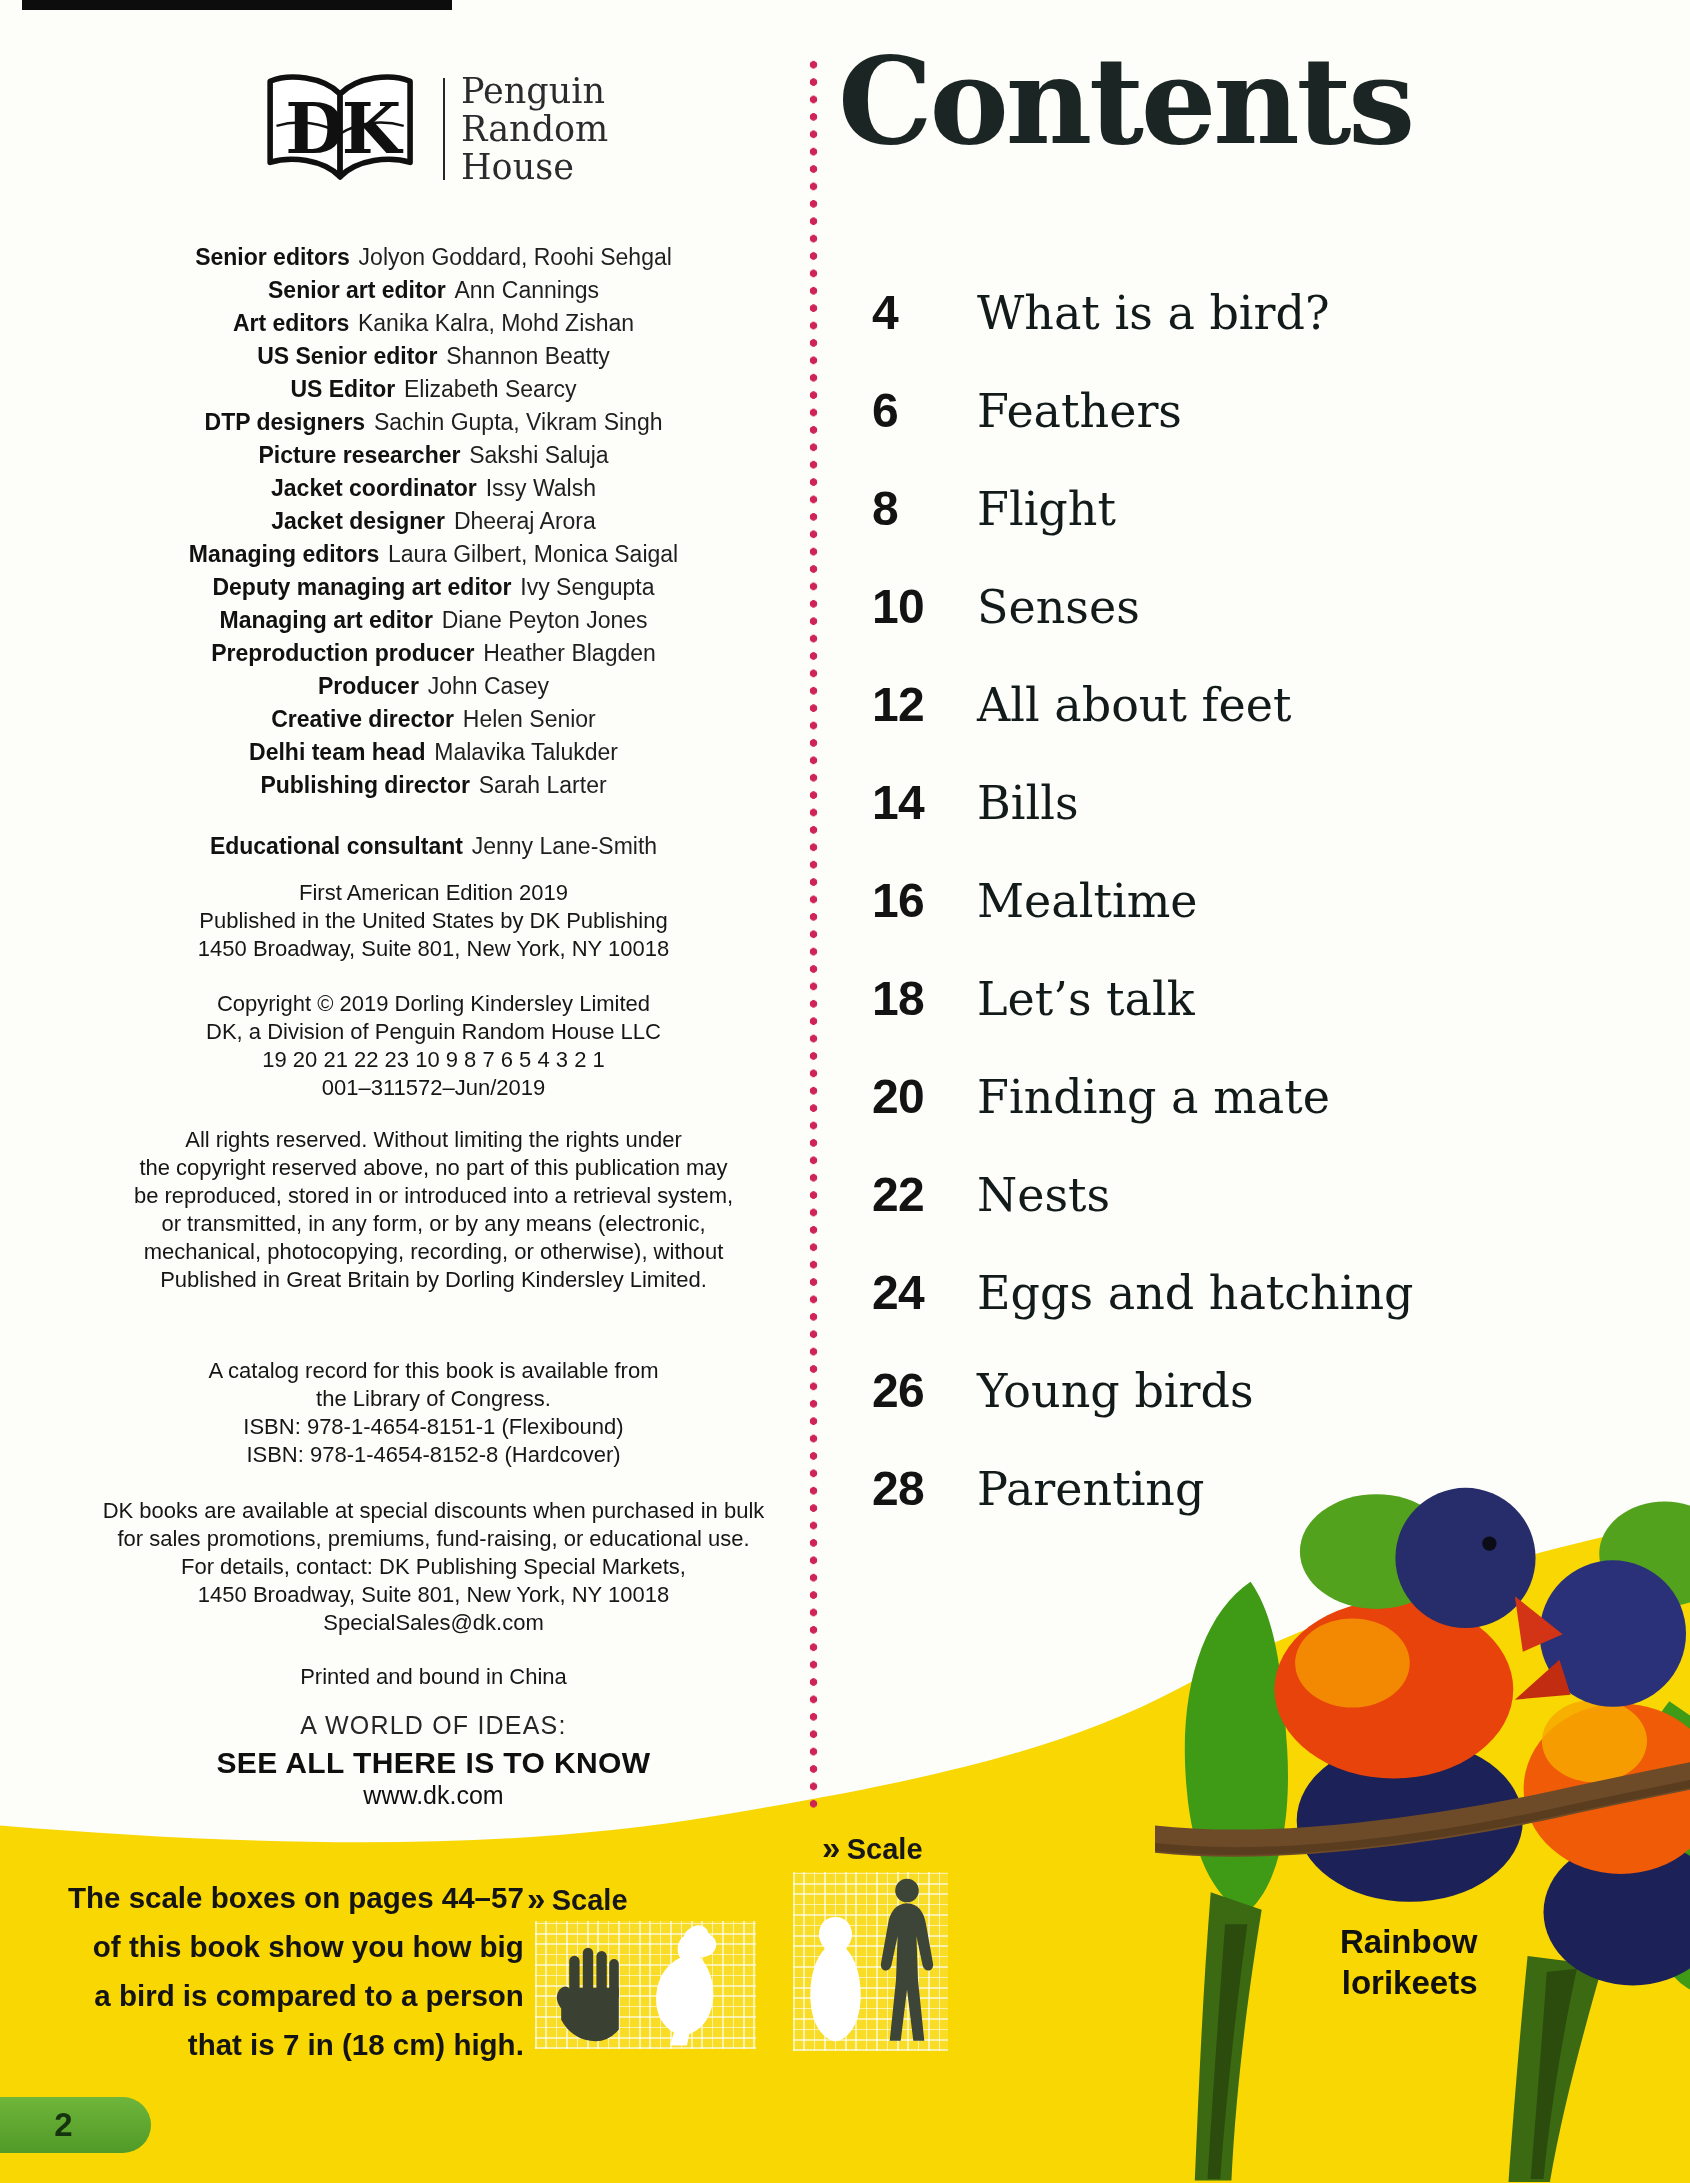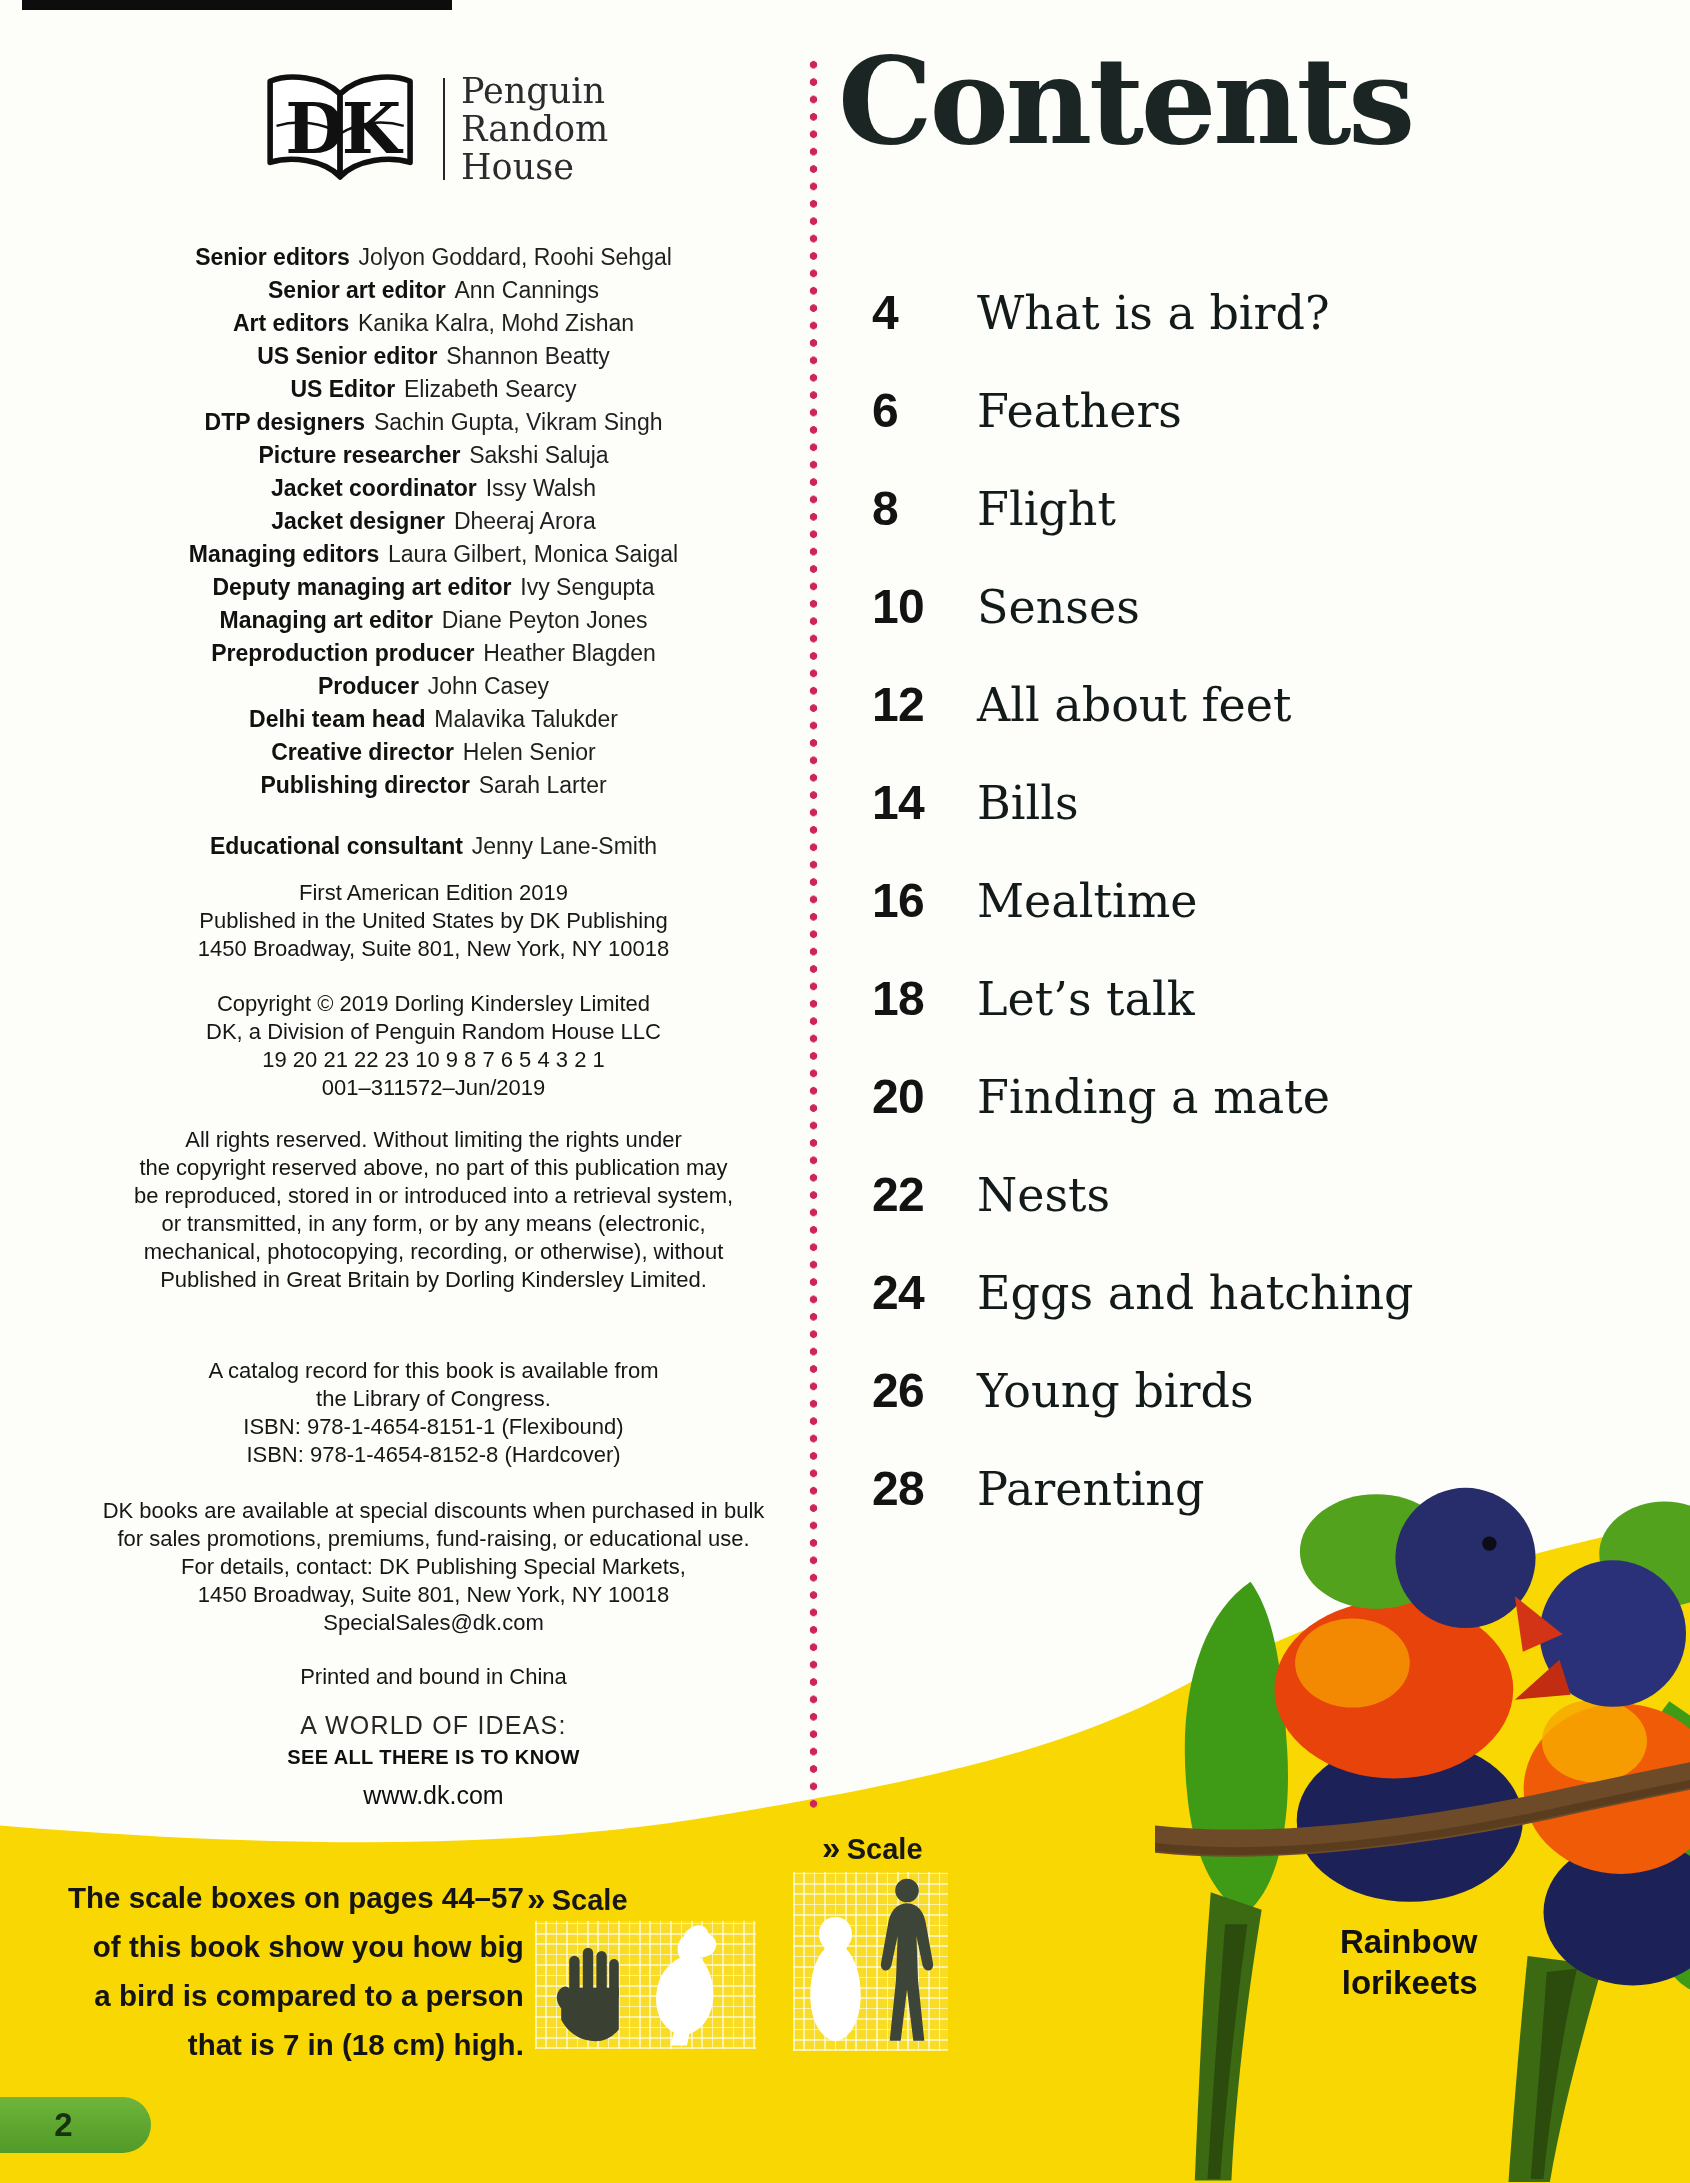--- a/index.html
+++ b/index.html
@@ -23,21 +23,21 @@
   .consultant{top:830px;}
   .pblock{font-size:22px; line-height:28px; color:#161616;}
   .pblock div{white-space:nowrap;}
   .blk-edition{top:879px;}
   .blk-copyright{top:990px;}
   .blk-rights{top:1126px;}
   .blk-catalog{top:1357px;}
   .blk-sales{top:1497px;}
   .blk-printed{top:1663px;}
   .motto1{top:1711px; font-size:25px; letter-spacing:1.2px; color:#262626;}
-  .motto2{top:1746px; font-size:20px; font-weight:800; letter-spacing:0.4px; color:#0f0f0f;}
+  .motto2{top:1746px; font-size:30px; font-weight:800; letter-spacing:0.4px; color:#0f0f0f;}
   .motto3{top:1781px; font-size:25px; font-weight:400; color:#0f0f0f;}
   
   .dots{
     left:809px; top:56px; width:8.8px; height:1752px;
     background-image:radial-gradient(circle at 50% 50%, #cf2456 3.4px, rgba(207,36,86,0) 4px);
     background-size:8.8px 17.4px; background-repeat:repeat-y; background-position:center top;
   }
   
   .toc-title{left:838px; top:30px; font-family:"DejaVu Serif", serif; font-weight:700;
              font-size:119px; line-height:1.2; letter-spacing:-3.2px; color:#1b2523;}
@@ -113,22 +113,22 @@
     <div class="credit"><b>US Editor</b><span>Elizabeth Searcy</span></div>
     <div class="credit"><b>DTP designers</b><span>Sachin Gupta, Vikram Singh</span></div>
     <div class="credit"><b>Picture researcher</b><span>Sakshi Saluja</span></div>
     <div class="credit"><b>Jacket coordinator</b><span>Issy Walsh</span></div>
     <div class="credit"><b>Jacket designer</b><span>Dheeraj Arora</span></div>
     <div class="credit"><b>Managing editors</b><span>Laura Gilbert, Monica Saigal</span></div>
     <div class="credit"><b>Deputy managing art editor</b><span>Ivy Sengupta</span></div>
     <div class="credit"><b>Managing art editor</b><span>Diane Peyton Jones</span></div>
     <div class="credit"><b>Preproduction producer</b><span>Heather Blagden</span></div>
     <div class="credit"><b>Producer</b><span>John Casey</span></div>
+    <div class="credit"><b>Creative director</b><span>Helen Senior</span></div>
     <div class="credit"><b>Delhi team head</b><span>Malavika Talukder</span></div>
-    <div class="credit"><b>Creative director</b><span>Helen Senior</span></div>
     <div class="credit"><b>Publishing director</b><span>Sarah Larter</span></div>
   </div>
 
   <div class="abs lcol consultant">
     <div class="credit"><b>Educational consultant</b><span>Jenny Lane-Smith</span></div>
   </div>
 
   <div class="abs lcol pblock blk-edition">
     <div>First American Edition 2019</div>
     <div>Published in the United States by DK Publishing</div>

